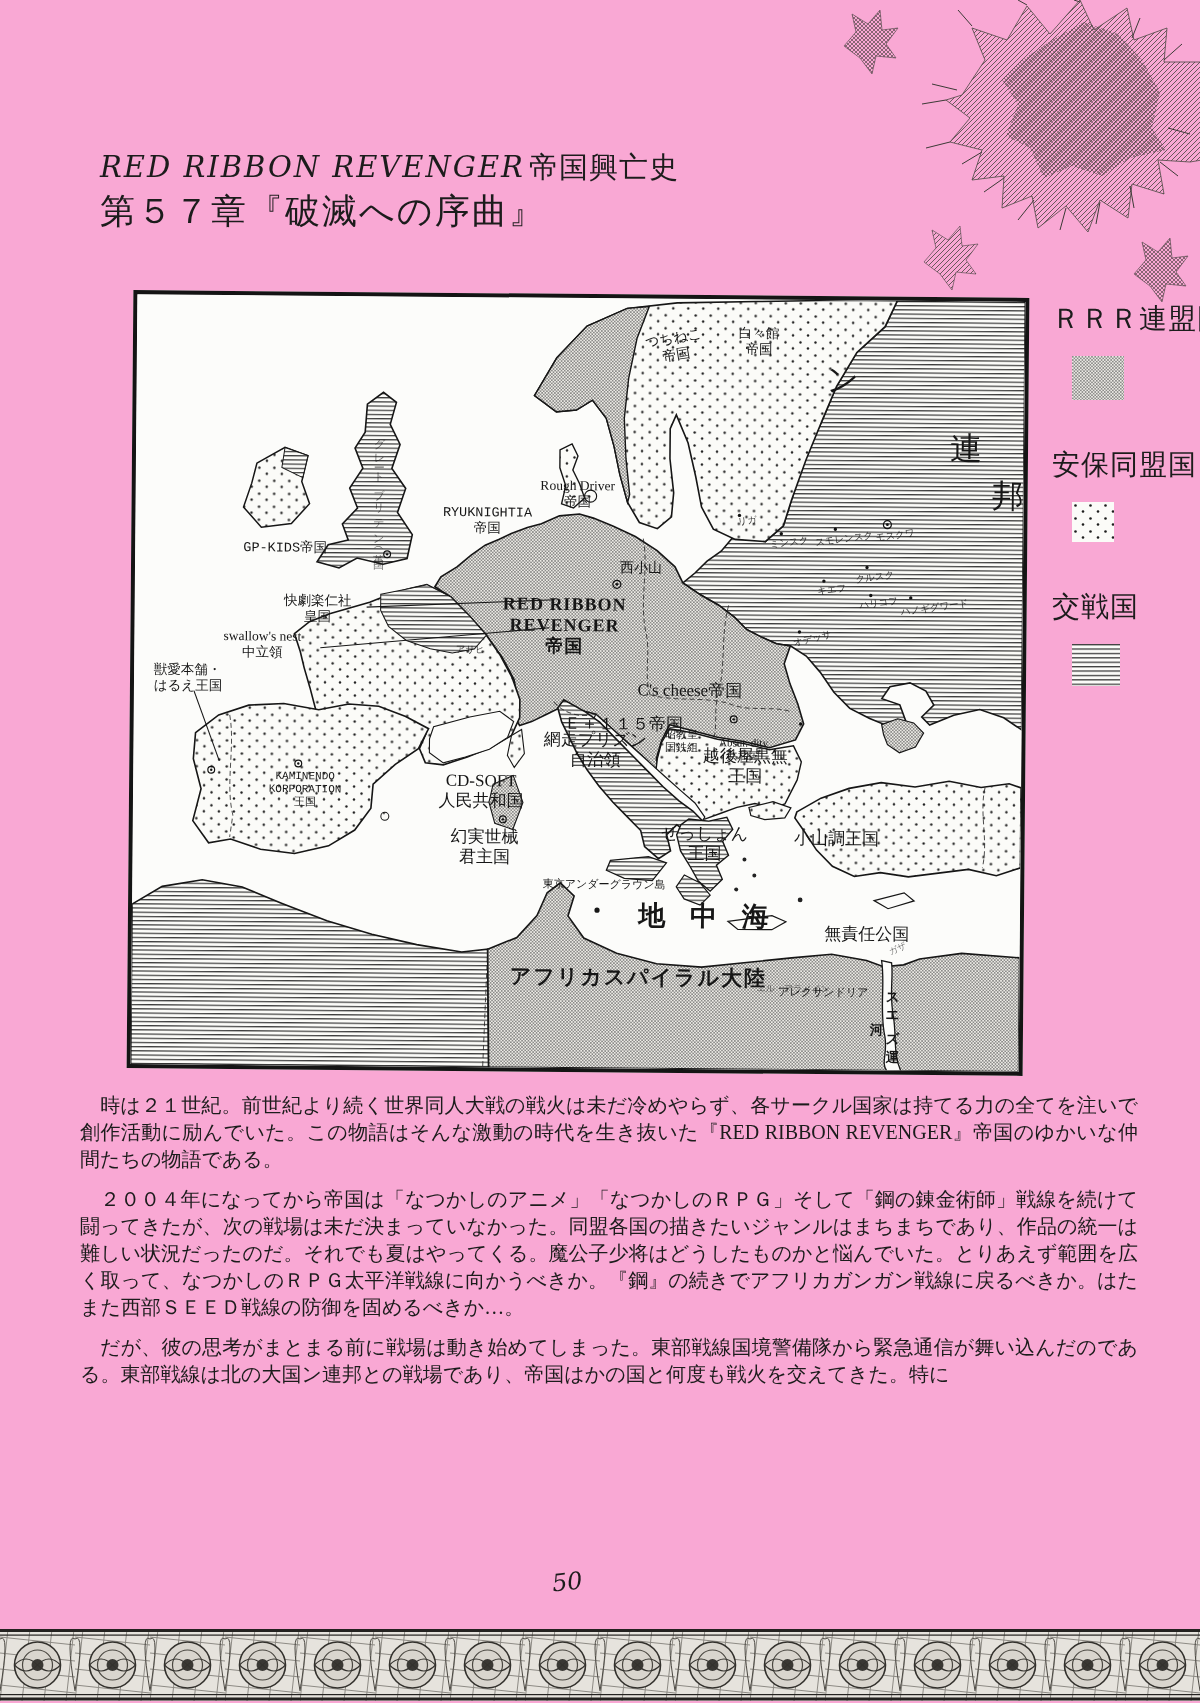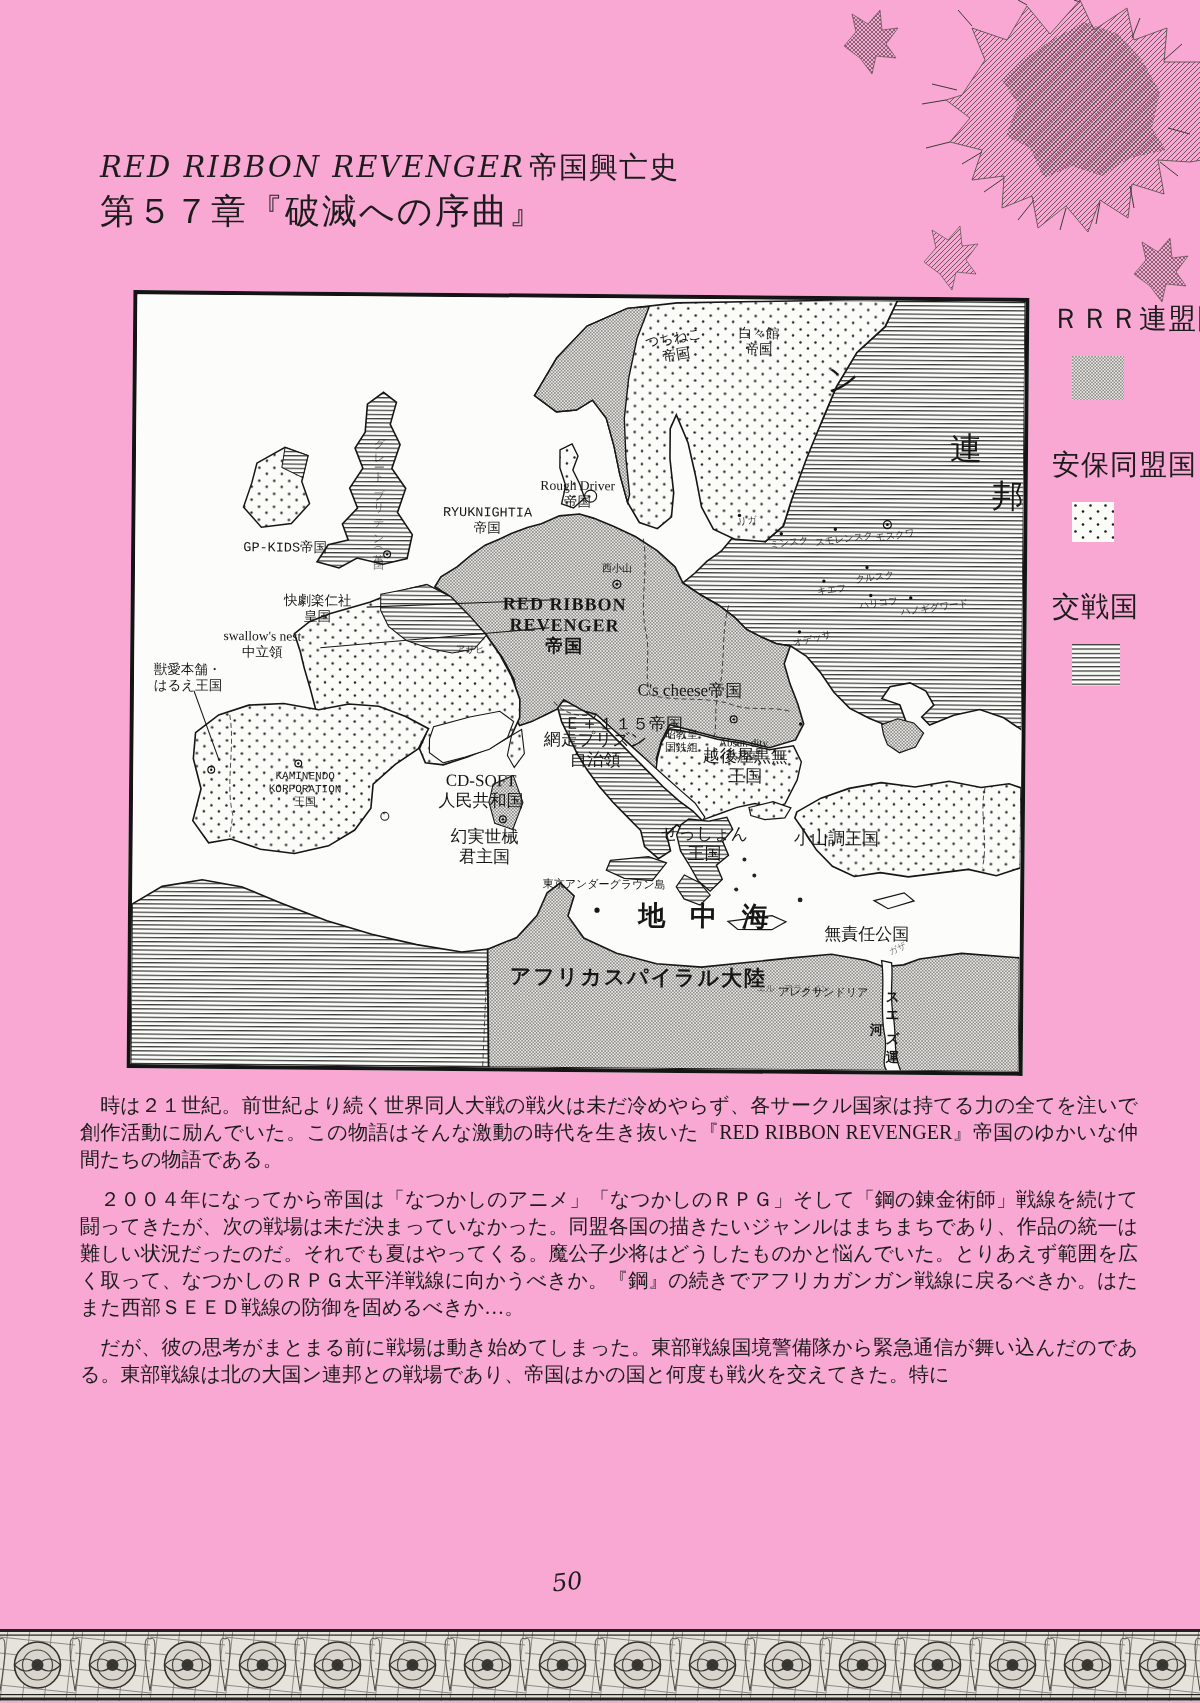--- a/index.html
+++ b/index.html
@@ -11,21 +11,21 @@
   .series .lat{font-style:italic;font-family:"DejaVu Serif","Liberation Serif",serif;letter-spacing:2px;}
   .series .jp{font-style:normal;margin-left:4px;}
   .chapter{font-size:35px;letter-spacing:2px;}
   
   .map-wrap{position:absolute;left:130px;top:294px;width:888px;height:770px;
             border:4px solid #141414;background:#fcfcfa;transform:rotate(.5deg);overflow:hidden;}
   .map-svg{position:absolute;left:0;top:0;}
   .ml{position:absolute;transform:translate(-50%,-50%);text-align:center;line-height:1.18;
       white-space:pre-line;color:#161616;font-family:"Liberation Serif","DejaVu Serif",serif;}
   .mono{font-family:"Liberation Mono","DejaVu Sans Mono",monospace;}
-  .s9{font-size:9px;}.s10{font-size:10px;}.s11{font-size:11px;}.s12{font-size:17px;margin-top:48px;}
+  .s9{font-size:9px;}.s10{font-size:14px;margin-left:24px;}.s11{font-size:11px;}.s12{font-size:17px;margin-top:48px;}
   .s13{font-size:13.5px;}.s14{font-size:14px;}.s17{font-size:18px;}.s19{font-size:21px;}
   .s26{font-size:27px;}.s30{font-size:32px;}
   .b{font-weight:bold;}
   .f{opacity:.62;}
   .city{font-size:9.5px;opacity:.85;white-space:nowrap;font-family:"Liberation Serif",serif;}
   .vtx{writing-mode:vertical-rl;text-orientation:upright;letter-spacing:3px;}
   .ls{letter-spacing:9px;}
   
   .legend{position:absolute;left:1052px;top:300px;width:148px;}
   .leg-label{font-size:28px;letter-spacing:1px;white-space:nowrap;}

